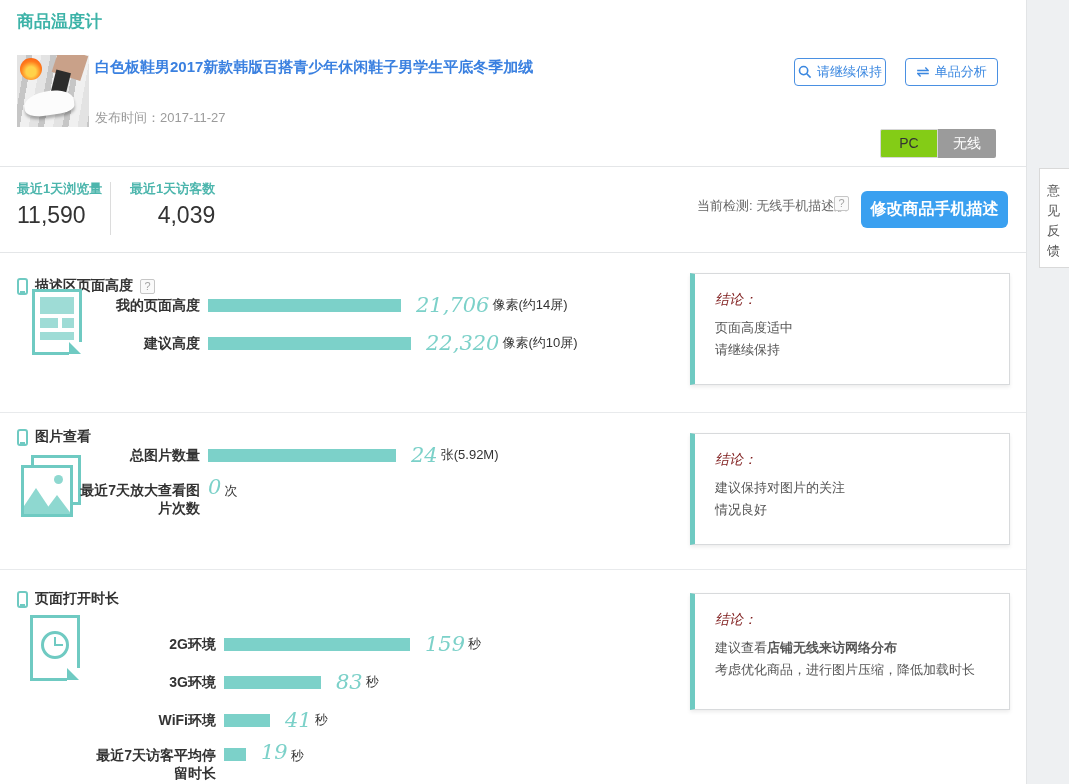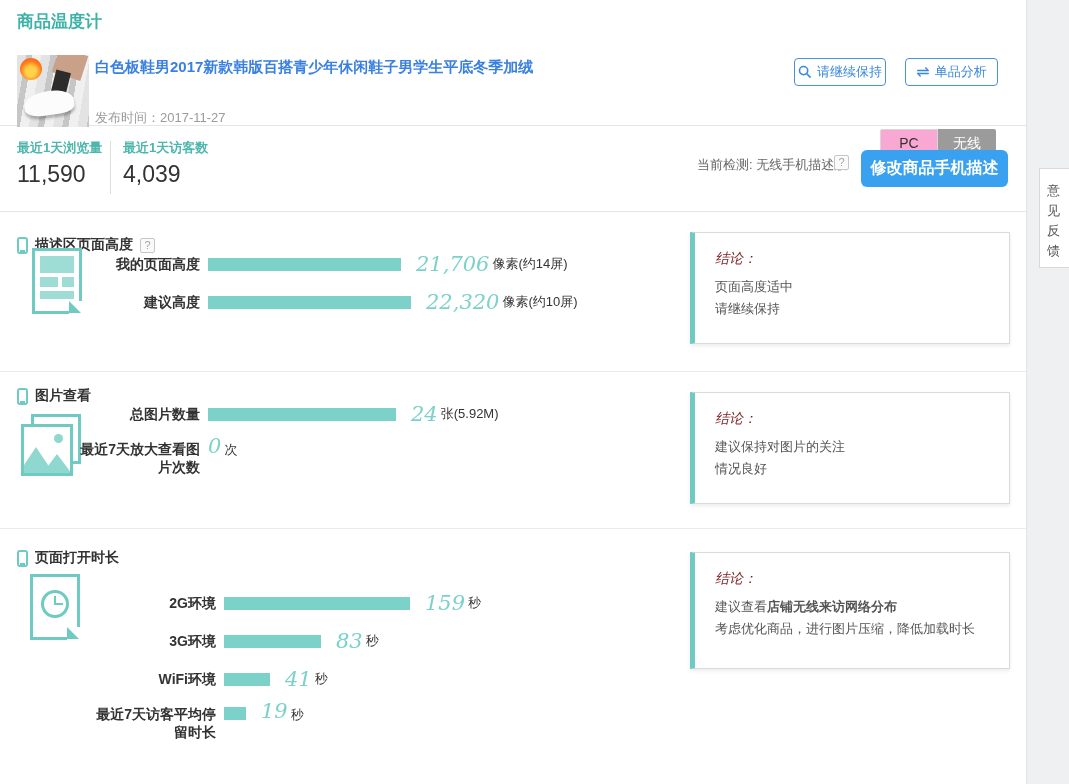--- a/index.html
+++ b/index.html
@@ -6,45 +6,45 @@
   html,body { width:1069px; height:784px; }
   body { position:relative; background:#fff; font-family:"Liberation Sans",sans-serif; overflow:hidden; color:#333; }
 
   
   .right-rail { position:absolute; top:0; right:0; width:43px; height:784px; background:#eef0f2; border-left:1px solid #e2e4e6; }
   .feedback-tab { position:absolute; top:168px; right:0; width:30px; background:#fff; border:1px solid #d9d9d9; border-right:none; padding:12px 0 6px 7px; font-size:13px; color:#555; line-height:20px; z-index:5; cursor:pointer; }
 
   .main { position:absolute; left:0; top:0; width:1026px; height:784px; background:#fff; }
 
   
-  .header { position:relative; height:126px; border-bottom:1px solid #e4e6e8; }
+  .header { position:relative; height:167px; border-bottom:1px solid #e4e6e8; }
   .page-title { position:absolute; left:17px; top:10px; font-size:17px; font-weight:bold; color:#3db3a8; }
   .product-img { position:absolute; left:17px; top:55px; width:72px; height:72px; background:#cfcfcf; overflow:hidden; cursor:pointer; }
   .pi-stripes { position:absolute; left:0; top:0; right:0; bottom:0; background:repeating-linear-gradient(100deg,#e3e3e3 0 9px,#c6c6c6 9px 15px,#f0f0f0 15px 24px); }
   .pi-arm { position:absolute; left:38px; top:-4px; width:30px; height:26px; background:#c9a189; transform:rotate(18deg); }
   .pi-ankle { position:absolute; left:36px; top:16px; width:15px; height:26px; background:#2c2c2c; transform:rotate(14deg); }
   .pi-shoe { position:absolute; left:7px; top:36px; width:50px; height:24px; background:#fcfcfc; border-radius:60% 55% 35% 40%; transform:rotate(-8deg); box-shadow:0 3px 3px rgba(0,0,0,.28); }
   .pi-badge { position:absolute; left:3px; top:3px; width:22px; height:22px; border-radius:50%; background:radial-gradient(circle at 50% 62%, #ffd24a 0 28%, #ff7d1d 58%, #f5500f 100%); }
   .product-title { position:absolute; left:95px; top:57px; width:640px; font-size:15px; font-weight:bold; color:#3a80e0; line-height:20px; cursor:pointer; }
   .publish-time { position:absolute; left:95px; top:109px; font-size:13px; color:#9b9b9b; }
 
   .btn-outline { position:absolute; top:58px; height:28px; border:1px solid #4a90e2; border-radius:4px; background:#fff; color:#3a87e0; font-size:13px; display:flex; align-items:center; justify-content:center; gap:5px; cursor:pointer; }
   .btn-search { left:794px; width:92px; }
   .btn-analysis { left:905px; width:93px; }
   .analysis-glyph { font-size:16px; line-height:1; }
 
   .toggle { position:absolute; left:880px; top:129px; display:flex; }
   .seg { width:58px; height:29px; line-height:27px; text-align:center; font-size:14px; cursor:pointer; }
-  .seg-pc { background:#f9a8d4; border:1px solid #d7d7d7; color:#333; border-radius:2px 0 0 2px; }
+  .seg-pc { background:#84cc16; border:1px solid #d7d7d7; color:#333; border-radius:2px 0 0 2px; }
   .seg-wireless { background:#9b9b9b; color:#fff; border-radius:0 2px 2px 0; line-height:29px; }
 
   
   .stats { position:relative; height:86px; border-bottom:1px solid #e4e6e8; }
   .stat { position:absolute; top:13px; }
-  .stat-views { left:17px; } .stat-visitors { left:123px; }
+  .stat-views { left:17px; } .stat-visitors { left:130px;text-align:right; }
   .stat-label { font-size:13px; font-weight:bold; color:#4db6ad; }
   .stat-value { font-size:23px; color:#333; margin-top:4px; }
   .stat-divider { position:absolute; left:110px; top:15px; height:53px; border-left:1px solid #dcdcdc; }
   .detect-text { position:absolute; left:697px; top:30px; font-size:13px; color:#666; }
   .help-badge { display:inline-block; width:15px; height:15px; line-height:13px; text-align:center; border:1px solid #c6c6c6; border-radius:2px; background:#fafafa; color:#a5a5a5; font-size:11px; cursor:pointer; }
   .detect-help { position:absolute; left:834px; top:29px; }
   .primary-btn { position:absolute; left:861px; top:24px; width:147px; height:37px; background:#3aa0f0; color:#fff; font-size:16px; font-weight:bold; border:none; border-radius:6px; cursor:pointer; }
 
   
   .section { position:relative; border-bottom:1px solid #e8eaec; }

